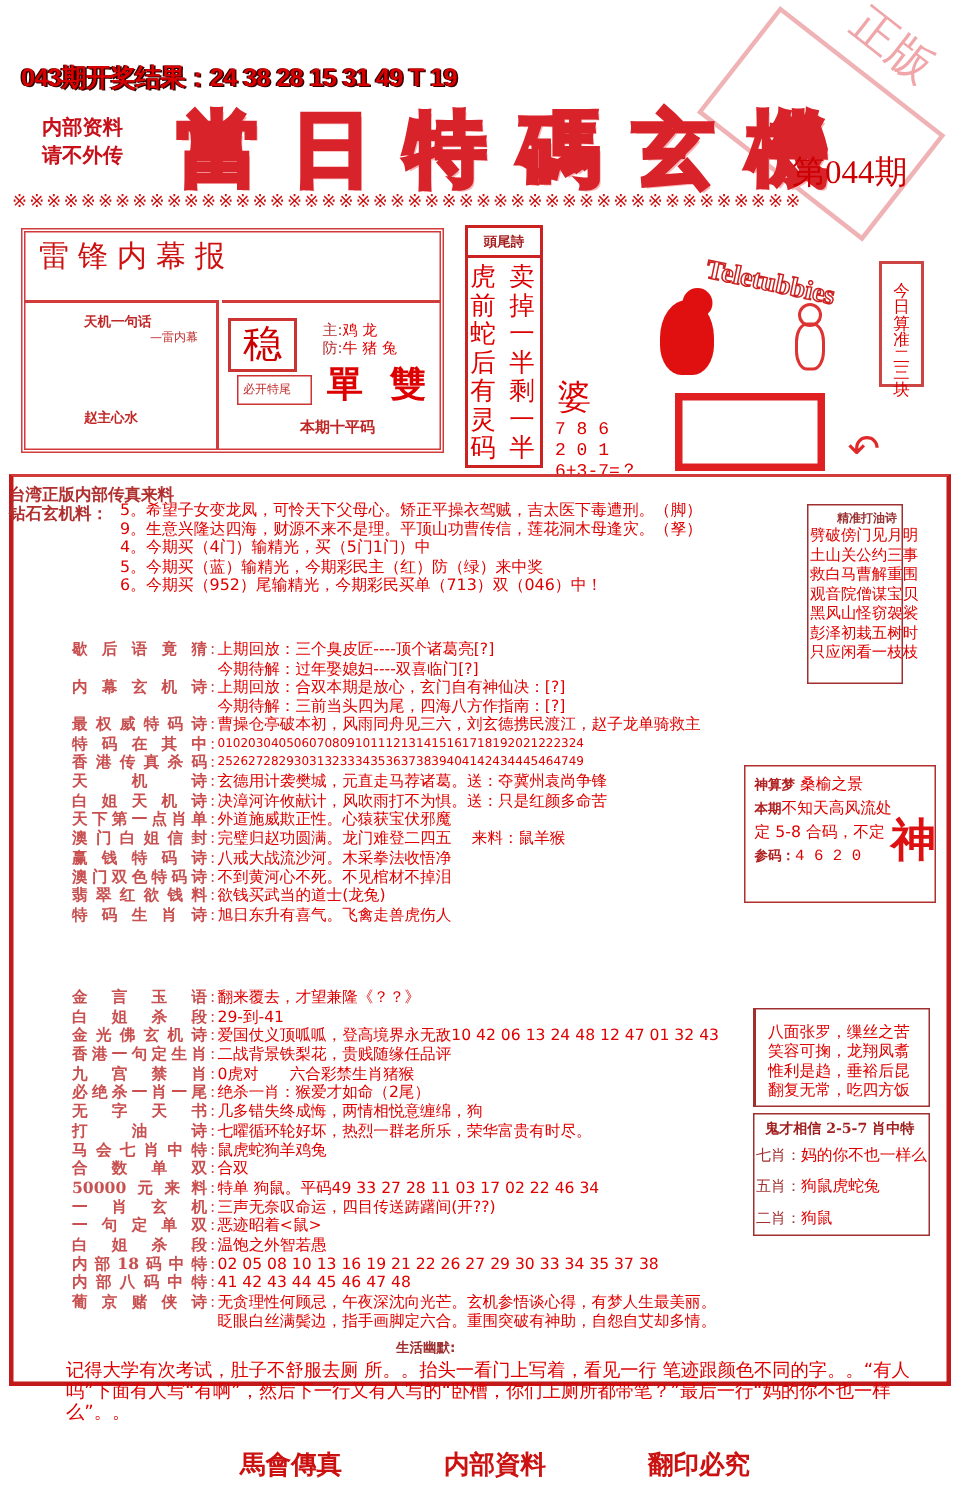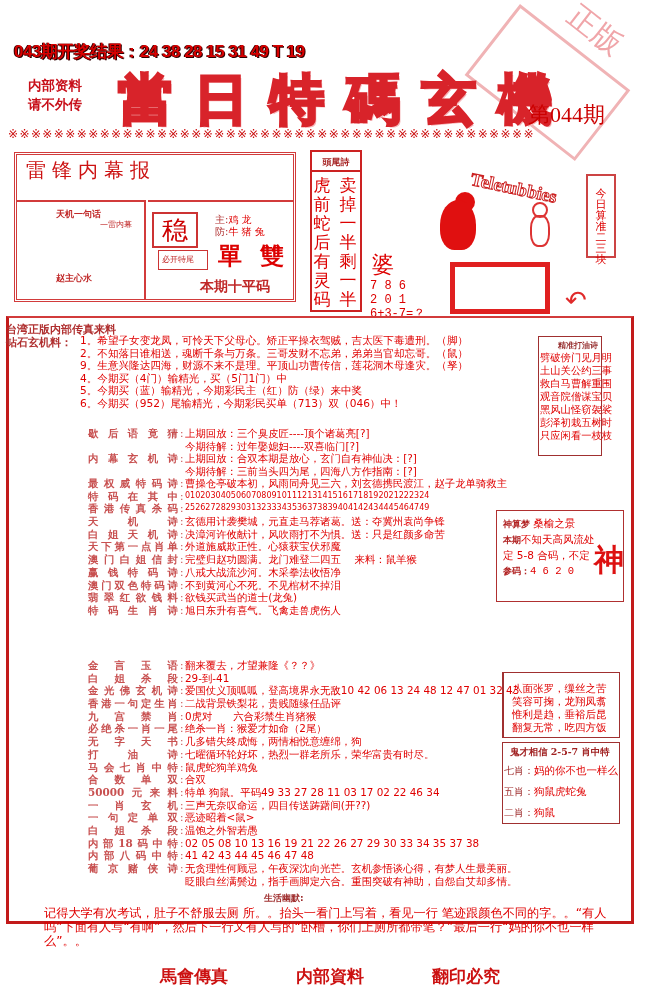--- a/index.html
+++ b/index.html
@@ -45,21 +45,21 @@
   .jinri-text { left: 594px; top: 188px; width: 14px; font-size: 11px; color: #dd0000; line-height: 11px; text-align: center; }
   .arrow { left: 565px; top: 285px; font-size: 26px; color: #e02a2a; }
 
   
   .main-frame { left: 6px; top: 316px; width: 628px; height: 608px; border-left: 3px solid #c21a1a; border-right: 3px solid #c21a1a; border-bottom: 3px solid #c21a1a; border-top: 2px solid #d23b3b; }
   .hdr-line { left: 6px; font-family: "DejaVu Serif", serif; font-size: 11px; color: #b03030; font-weight: bold; white-space: nowrap; }
   .zsl-list { left: 80px; top: 334px; font-size: 10.6px; color: #e00000; line-height: 12.6px; }
   .zsl-list div { white-space: nowrap; }
 
   .rows { left: 48px; font-size: 10.4px; line-height: 12.7px; }
-  .row { display: flex; white-space: nowrap; height: 12.7px; margin-left: 40px; }
+  .row { display: flex; white-space: nowrap; height: 12.7px; }
   .row .lbl { width: 92px; font-family: "DejaVu Serif", serif; color: #c85050; font-weight: bold; letter-spacing: 0; text-align: justify; text-align-last: justify; padding-right: 2px; }
   .row .colon { color: #c85050; width: 5px; }
   .row .val { color: #e00000; }
   .row.tall { height: 25px; }
   .row .val2 { display: flex; flex-direction: column; }
 
   
   .jzd-box { left: 538px; top: 336px; width: 64px; height: 120px; border: 1px solid #a03030; }
   .jzd-title { left: 540px; top: 340px; width: 76px; font-size: 8px; font-weight: bold; color: #993333; text-align: center; }
   .jzd-lines { left: 540px; top: 351px; width: 62px; font-size: 10.3px; color: #e00000; line-height: 13px; white-space: nowrap; }
@@ -106,21 +106,21 @@
 <div class="abs wen-box">稳</div>
 <div class="abs lf-small" style="left:215px;top:213px;font-size:10px;">
   <span style="color:#b03030">主:</span><span style="color:#e00000">鸡 龙</span>
 </div>
 <div class="abs lf-small" style="left:215px;top:225px;font-size:10px;">
   <span style="color:#b03030">防:</span><span style="color:#e00000">牛 猪 兔</span>
 </div>
 <div class="abs small-box"></div>
 <div class="abs lf-small" style="left:162px;top:254px;">必开特尾</div>
 <div class="abs dan-shuang">單雙</div>
-<div class="abs lf-small" style="left:200px;top:278px;font-weight:bold;font-size:14px;">本期十平码</div>
+<div class="abs lf-small" style="left:200px;top:278px;font-weight:bold;font-size:10px;">本期十平码</div>
 
 <div class="abs poem-box"></div>
 <div class="abs poem-title">頭尾詩</div>
 <div class="abs poem-col" style="left:313px;top:176px;">
   <div>虎</div>
     <div>前</div>
     <div>蛇</div>
     <div>后</div>
     <div>有</div>
     <div>灵</div>
@@ -154,22 +154,21 @@
     <div>二</div>
     <div>三</div>
     <div>块</div>
 </div>
 <div class="abs arrow">↶</div>
 
 <div class="abs main-frame"></div>
 <div class="abs hdr-line" style="top:322px;">台湾正版内部传真来料</div>
 <div class="abs hdr-line" style="top:335px;">钻石玄机料：</div>
 <div class="abs zsl-list">
-  <div>1。希望子女变龙凤，可怜天下父母心。矫正平操衣驾贼，吉太医下毒遭刑。（脚）</div>
-  <div>2。不知落日谁相送，魂断千条与万条。三哥发财不忘弟，弟弟当官却忘哥。（鼠）</div>
+  <div>5。希望子女变龙凤，可怜天下父母心。矫正平操衣驾贼，吉太医下毒遭刑。（脚）</div>
   <div>9。生意兴隆达四海，财源不来不是理。平顶山功曹传信，莲花洞木母逢灾。（孥）</div>
   <div>4。今期买（4门）输精光，买（5门1门）中</div>
   <div>5。今期买（蓝）输精光，今期彩民主（红）防（绿）来中奖</div>
   <div>6。今期买（952）尾输精光，今期彩民买单（713）双（046）中！</div>
 </div>
 
 <div class="abs rows" style="top:427px;">
   <div class="row tall">
       <span class="lbl">歇后语竟猜</span>
       <span class="colon">:</span>

